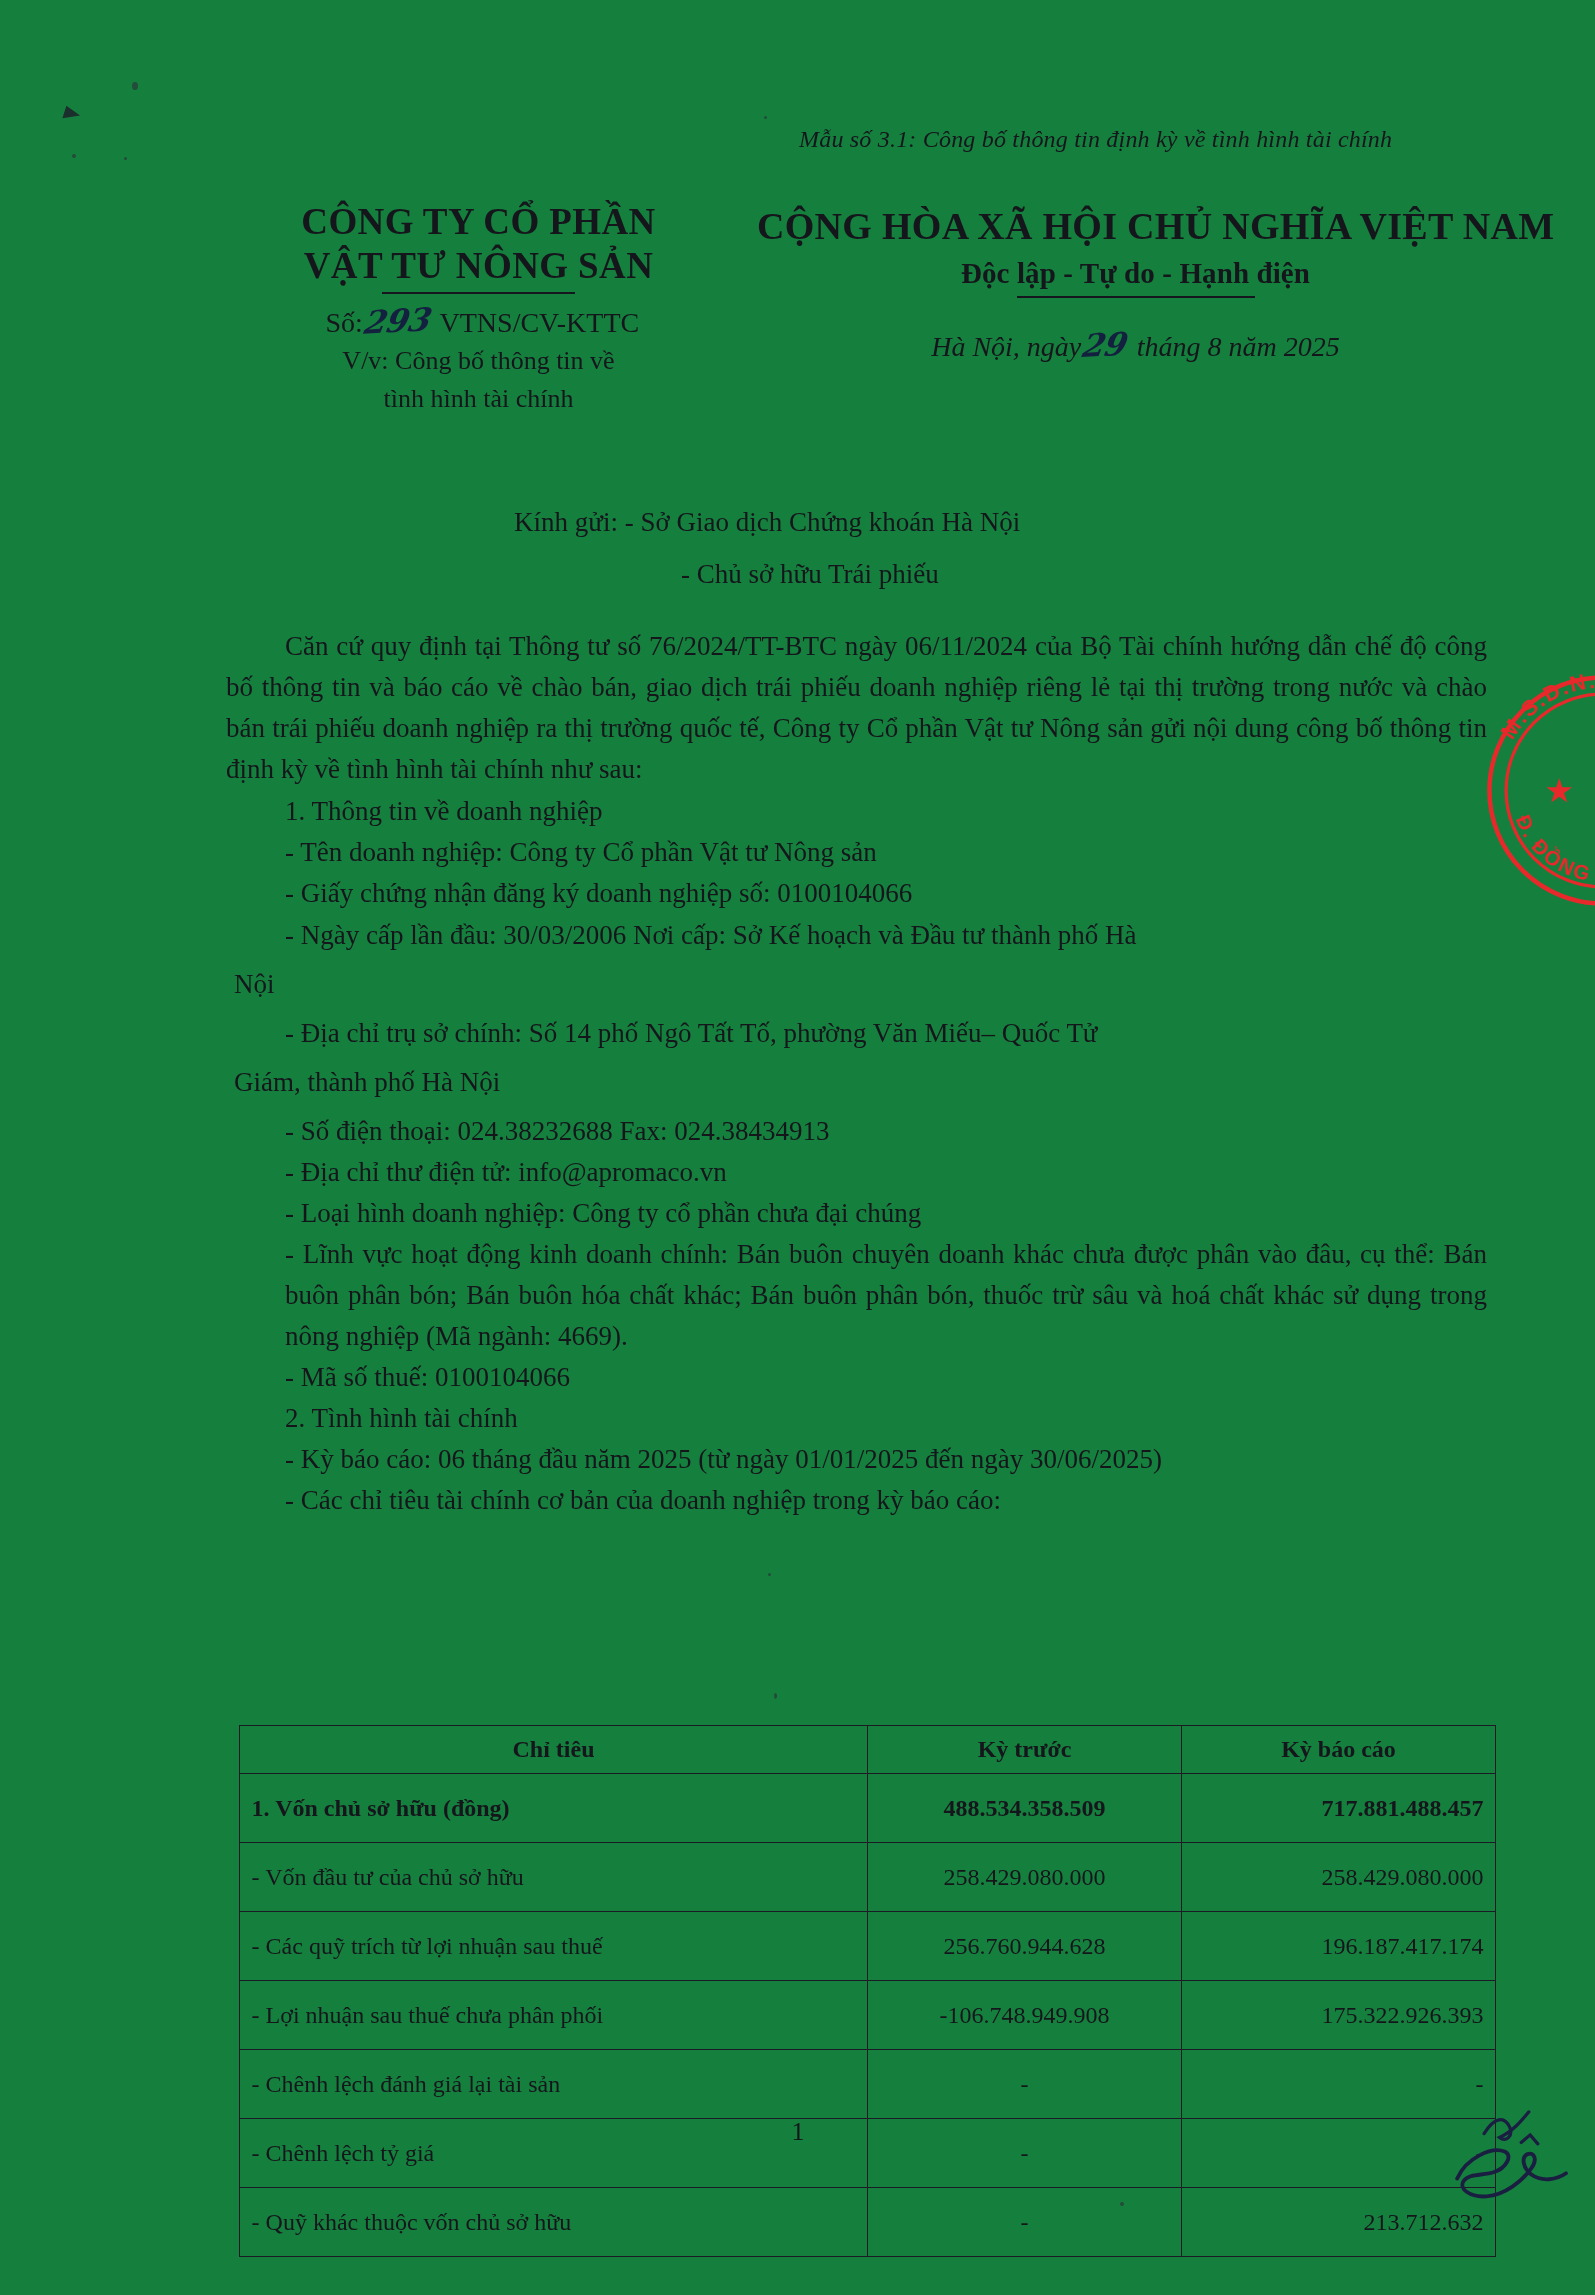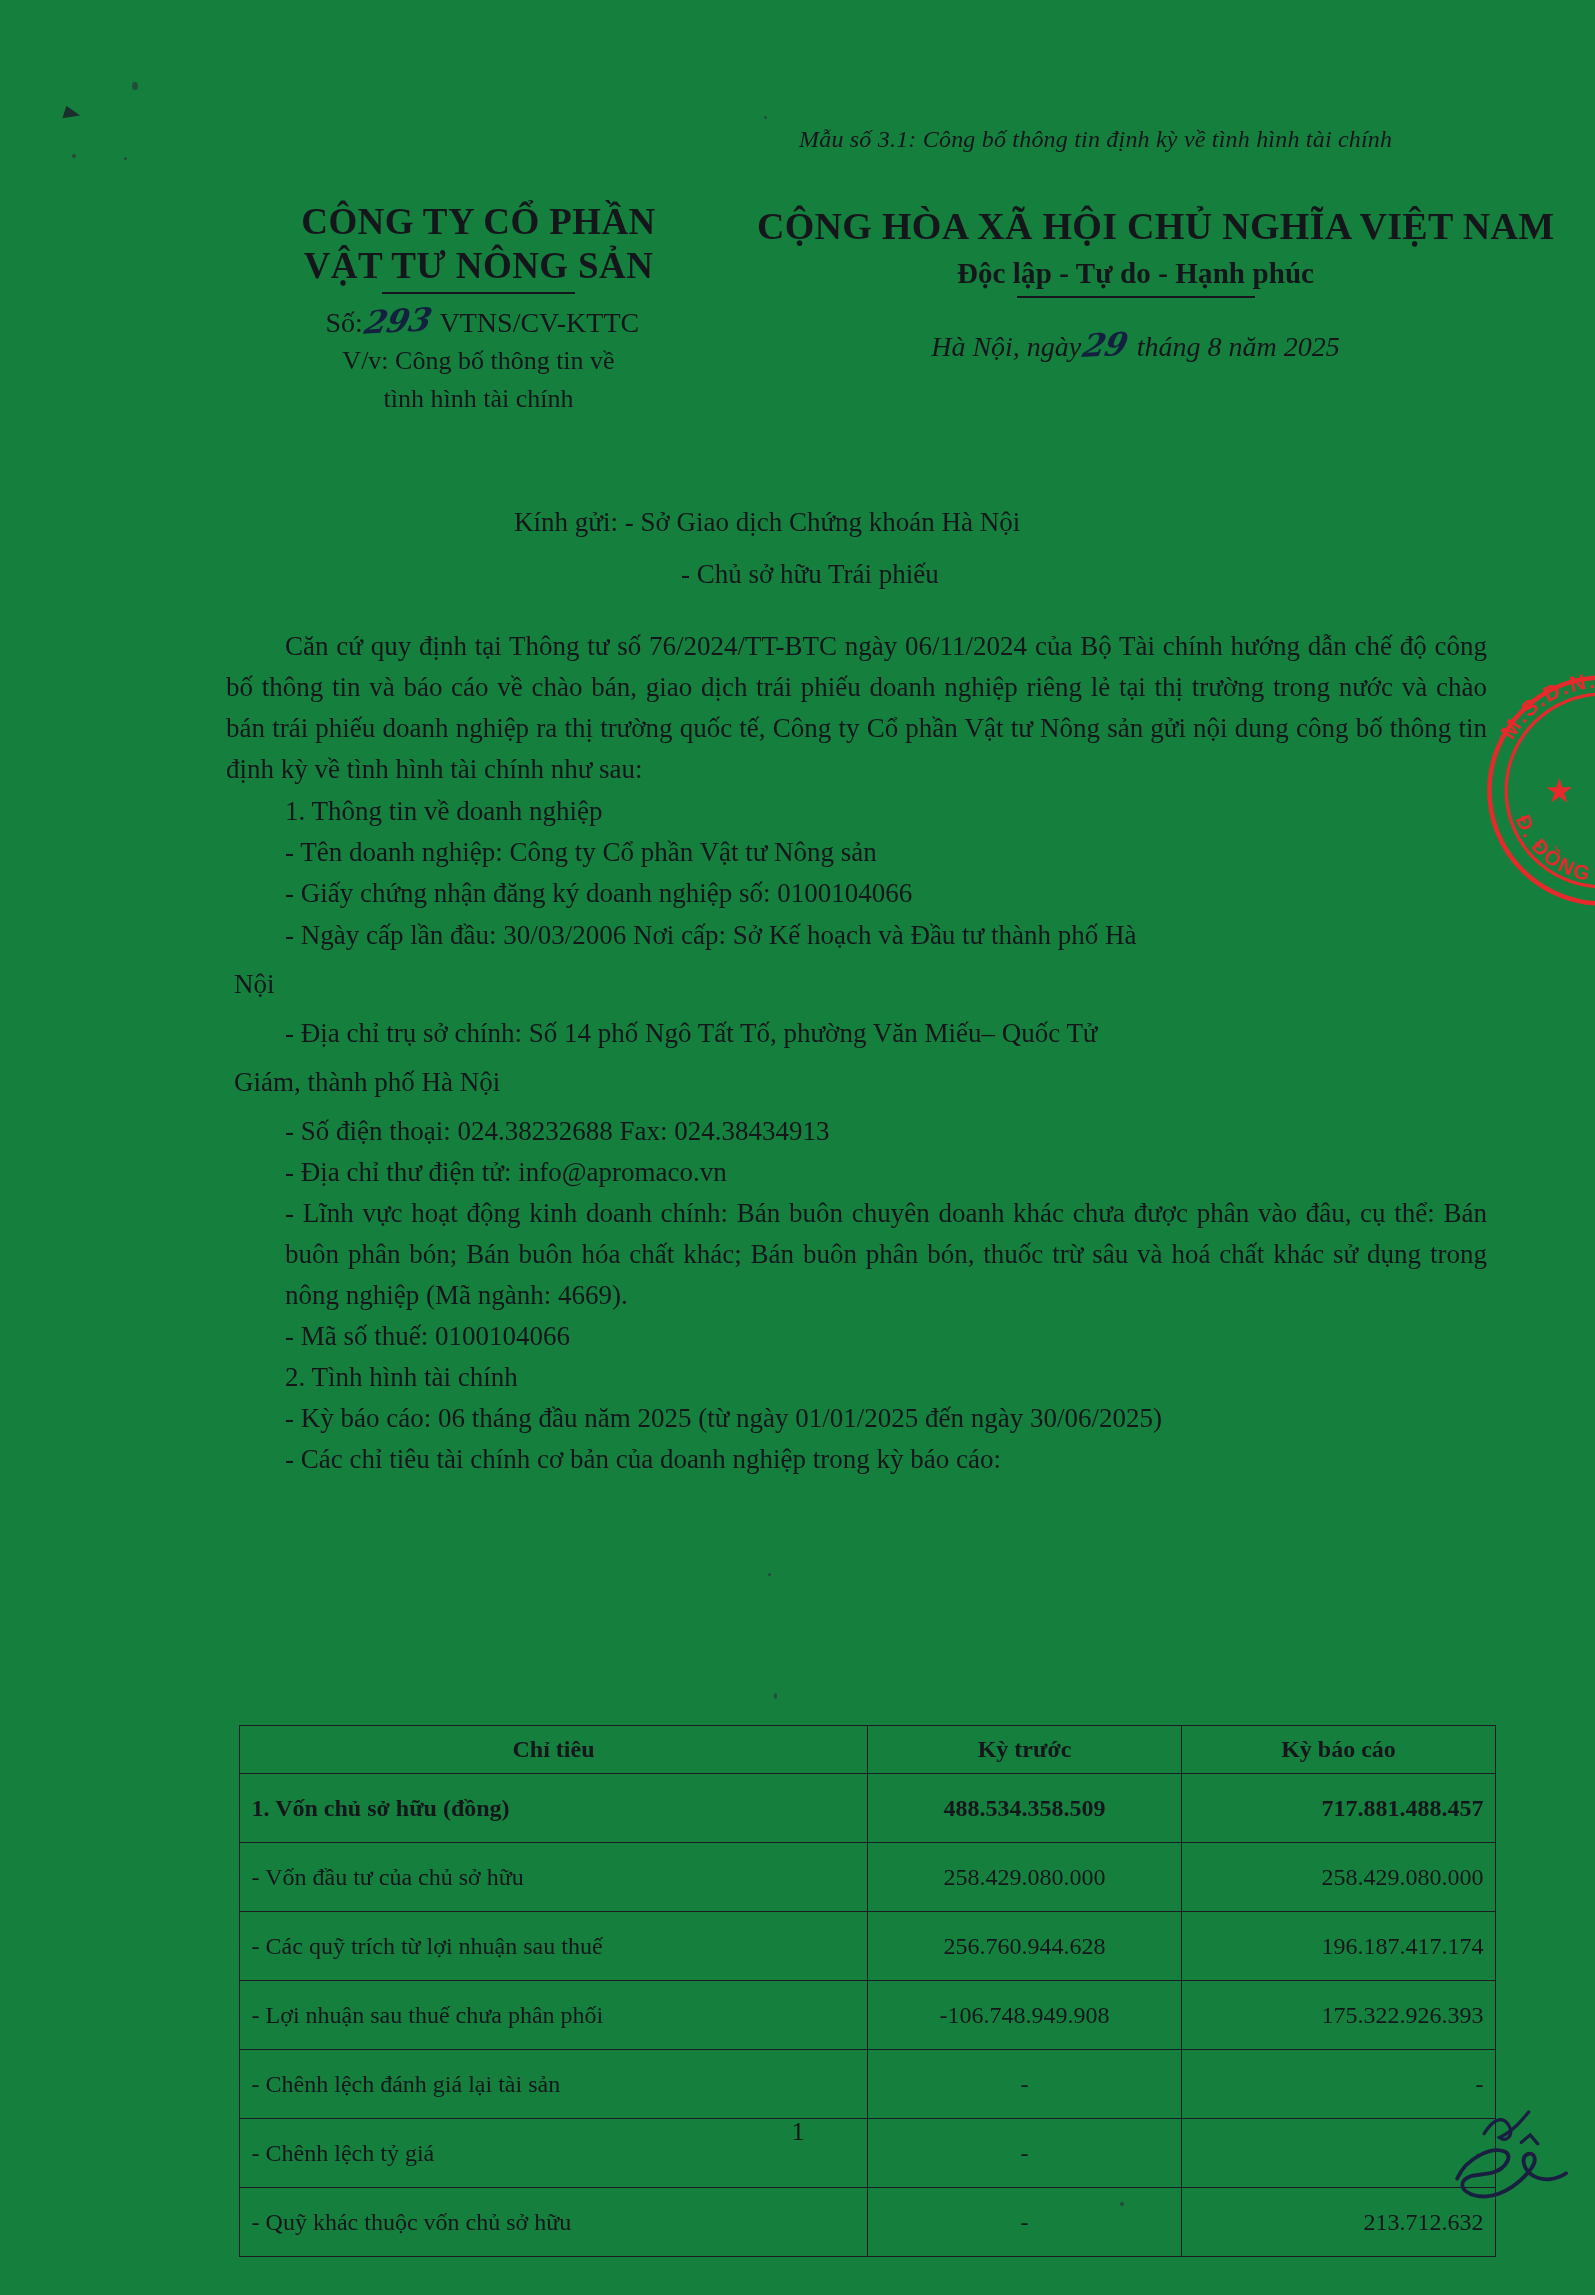--- a/index.html
+++ b/index.html
@@ -239,21 +239,21 @@
     <div class="lh-num">
       <span>Số:</span><span class="hand">293</span>
       <span>VTNS/CV-KTTC</span>
     </div>
     <div class="lh-sub">V/v: Công bố thông tin về</div>
     <div class="lh-sub">tình hình tài chính</div>
   </div>
 
   <div class="letterhead-right">
     <div class="nat-title">CỘNG HÒA XÃ HỘI CHỦ NGHĨA VIỆT NAM</div>
-    <div class="nat-sub">Độc lập - Tự do - Hạnh phúc</div>
+    <div class="nat-sub">Độc lập - Tự do - Hạnh điện</div>
     <div class="nat-rule"></div>
     <div class="date-line">
       <span>Hà Nội, ngày</span><span class="hand">29</span>
       <span>tháng 8 năm 2025</span>
     </div>
   </div>
 
   <div class="recipients">
     <div>Kính gửi: - Sở Giao dịch Chứng khoán Hà Nội</div>
     <div class="recip-2">- Chủ sở hữu Trái phiếu</div>
@@ -263,20 +263,21 @@
     <p class="para">Căn cứ quy định tại Thông tư số 76/2024/TT-BTC ngày 06/11/2024 của Bộ Tài chính hướng dẫn chế độ công bố thông tin và báo cáo về chào bán, giao dịch trái phiếu doanh nghiệp riêng lẻ tại thị trường trong nước và chào bán trái phiếu doanh nghiệp ra thị trường quốc tế, Công ty Cổ phần Vật tư Nông sản gửi nội dung công bố thông tin định kỳ về tình hình tài chính như sau:</p>
     <p class="line">1. Thông tin về doanh nghiệp</p>
     <p class="line">- Tên doanh nghiệp: Công ty Cổ phần Vật tư Nông sản</p>
     <p class="line">- Giấy chứng nhận đăng ký doanh nghiệp số: 0100104066</p>
     <p class="para-just">- Ngày cấp lần đầu: 30/03/2006 Nơi cấp: Sở Kế hoạch và Đầu tư thành phố Hà</p>
     <p class="line-flush">Nội</p>
     <p class="para-just">- Địa chỉ trụ sở chính: Số 14 phố Ngô Tất Tố, phường Văn Miếu– Quốc Tử</p>
     <p class="line-flush">Giám, thành phố Hà Nội</p>
     <p class="line">- Số điện thoại: 024.38232688      Fax: 024.38434913</p>
     <p class="line">- Địa chỉ thư điện tử: info@apromaco.vn</p>
+    <p class="line">- Loại hình doanh nghiệp: Công ty cổ phần chưa đại chúng</p>
     <p class="para-just">- Lĩnh vực hoạt động kinh doanh chính: Bán buôn chuyên doanh khác chưa được phân vào đâu, cụ thể: Bán buôn phân bón; Bán buôn hóa chất khác; Bán buôn phân bón, thuốc trừ sâu và hoá chất khác sử dụng trong nông nghiệp (Mã ngành: 4669).</p>
     <p class="line">- Mã số thuế: 0100104066</p>
     <p class="line">2. Tình hình tài chính</p>
     <p class="para-just">- Kỳ báo cáo: 06 tháng đầu năm 2025 (từ ngày 01/01/2025 đến ngày 30/06/2025)</p>
     <p class="line">- Các chỉ tiêu tài chính cơ bản của doanh nghiệp trong kỳ báo cáo:</p>
   </div>
 
   <table class="fin-table">
     <thead>
       <tr>

